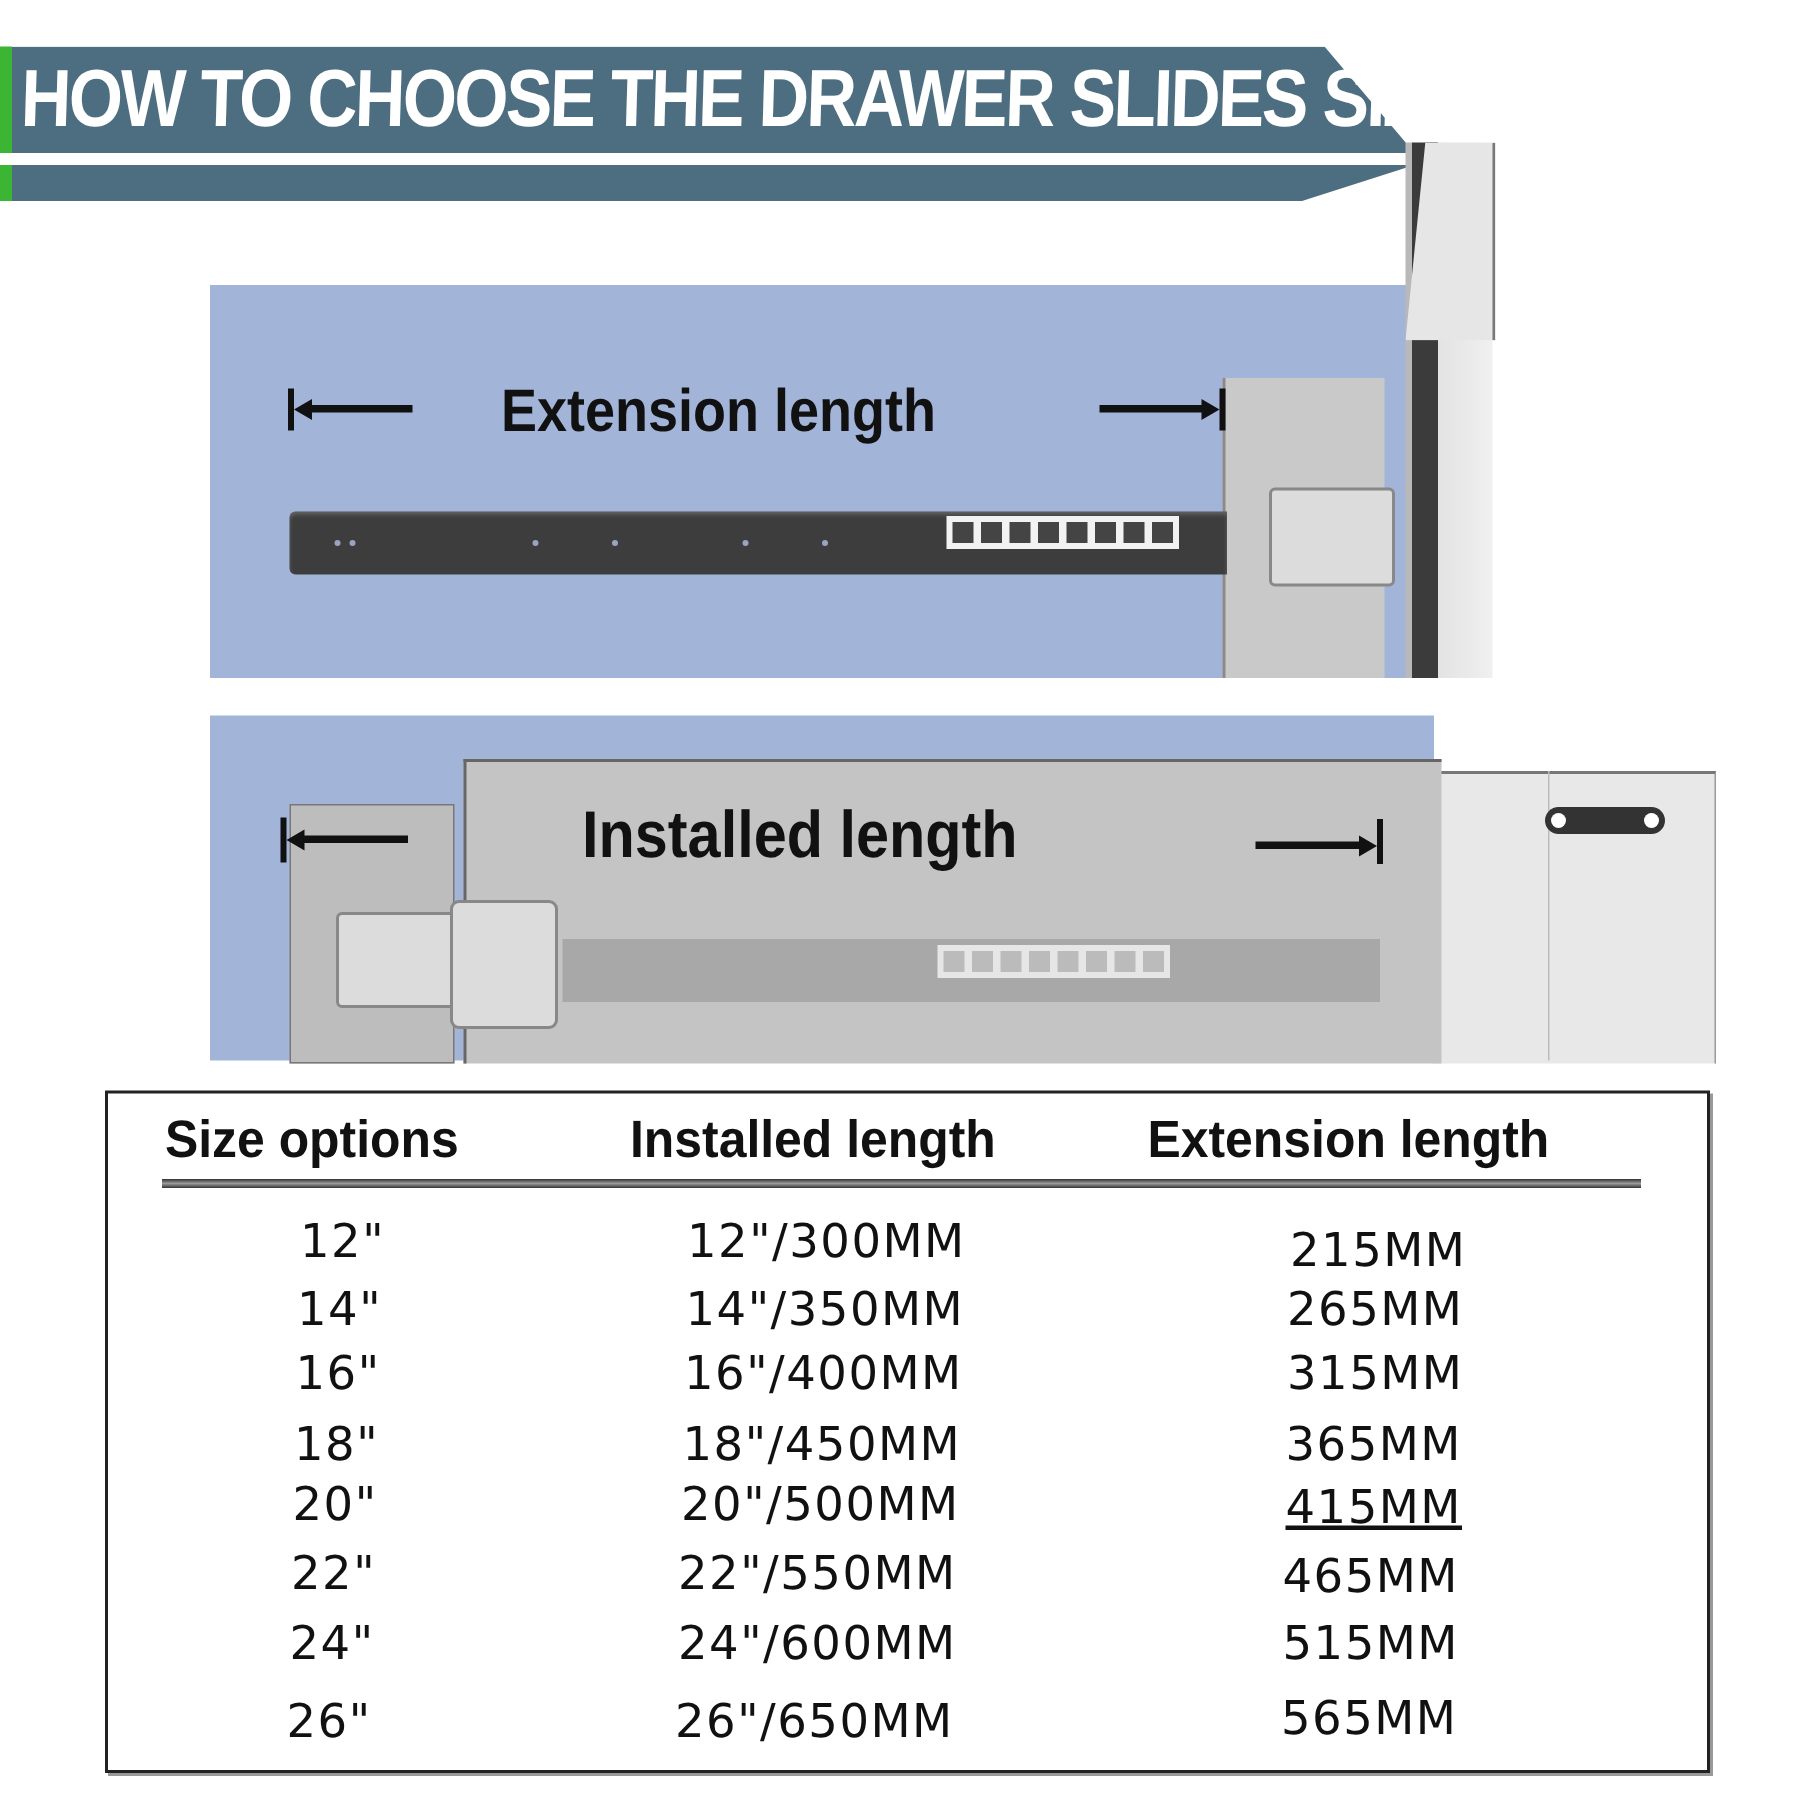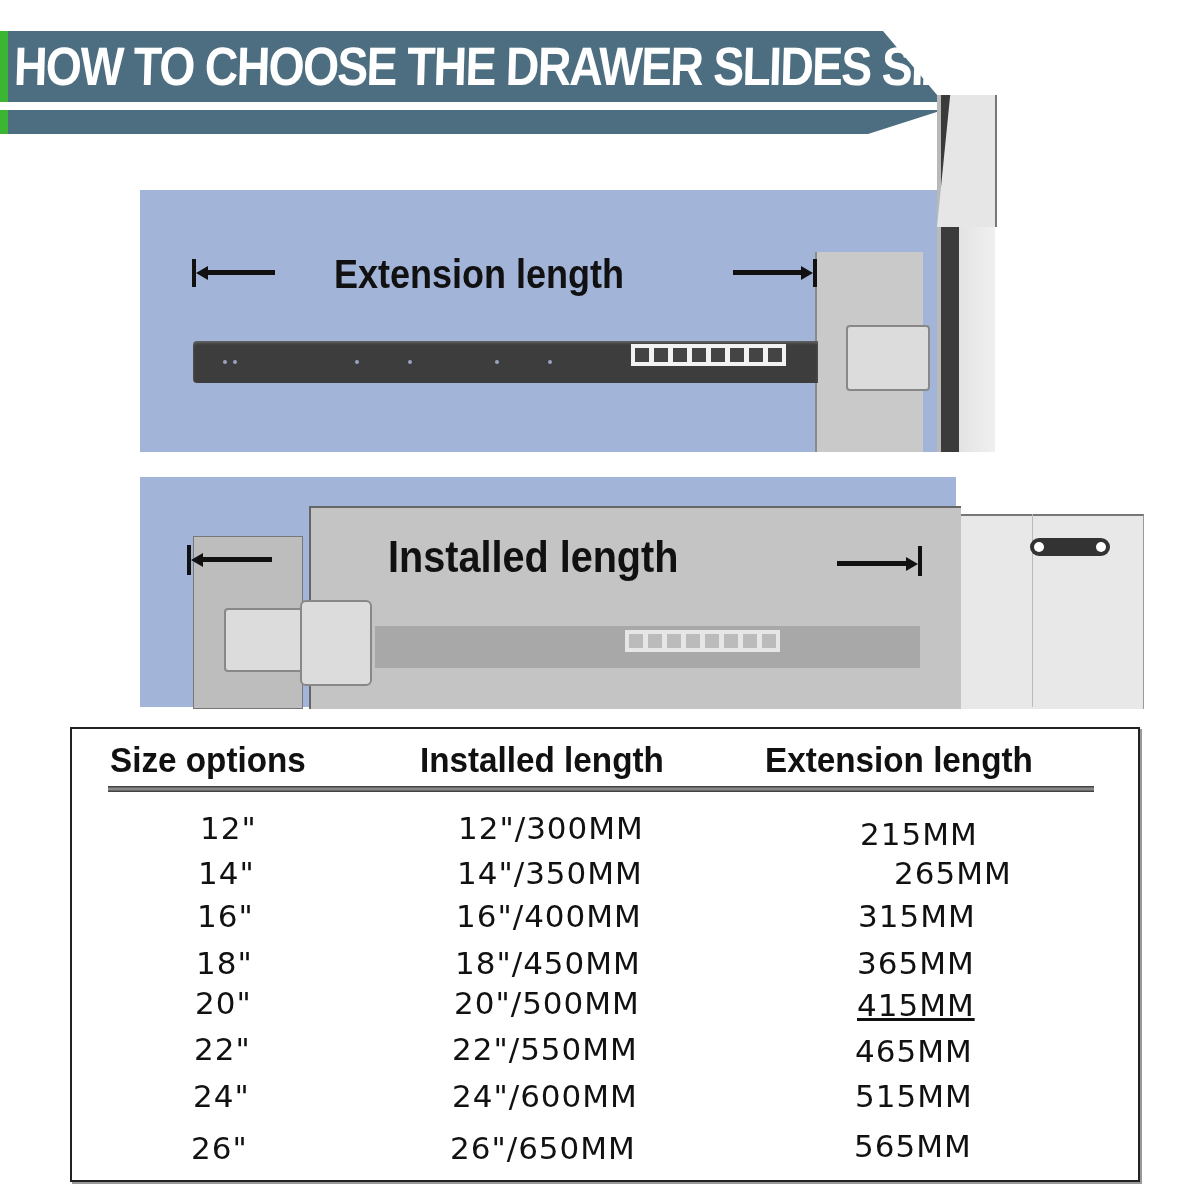--- a/index.html
+++ b/index.html
@@ -118,21 +118,21 @@
 <div class="abs th-rule"></div>
 
 <div>
   <div class="cell" style="left:200px;top:810px;">12"</div>
   <div class="cell" style="left:458px;top:810px;">12"/300MM</div>
   <div class="cell" style="left:860px;top:804px;margin-top:12px;">215MM</div>
 </div>
 <div>
   <div class="cell" style="left:198px;top:855px;">14"</div>
   <div class="cell" style="left:457px;top:855px;">14"/350MM</div>
-  <div class="cell" style="left:894px;top:855px;">265MM</div>
+  <div class="cell" style="left:858px;top:855px;">265MM</div>
 </div>
 <div>
   <div class="cell" style="left:197px;top:898px;">16"</div>
   <div class="cell" style="left:456px;top:898px;">16"/400MM</div>
   <div class="cell" style="left:858px;top:898px;">315MM</div>
 </div>
 <div>
   <div class="cell" style="left:196px;top:945px;">18"</div>
   <div class="cell" style="left:455px;top:945px;">18"/450MM</div>
   <div class="cell" style="left:857px;top:945px;">365MM</div>

